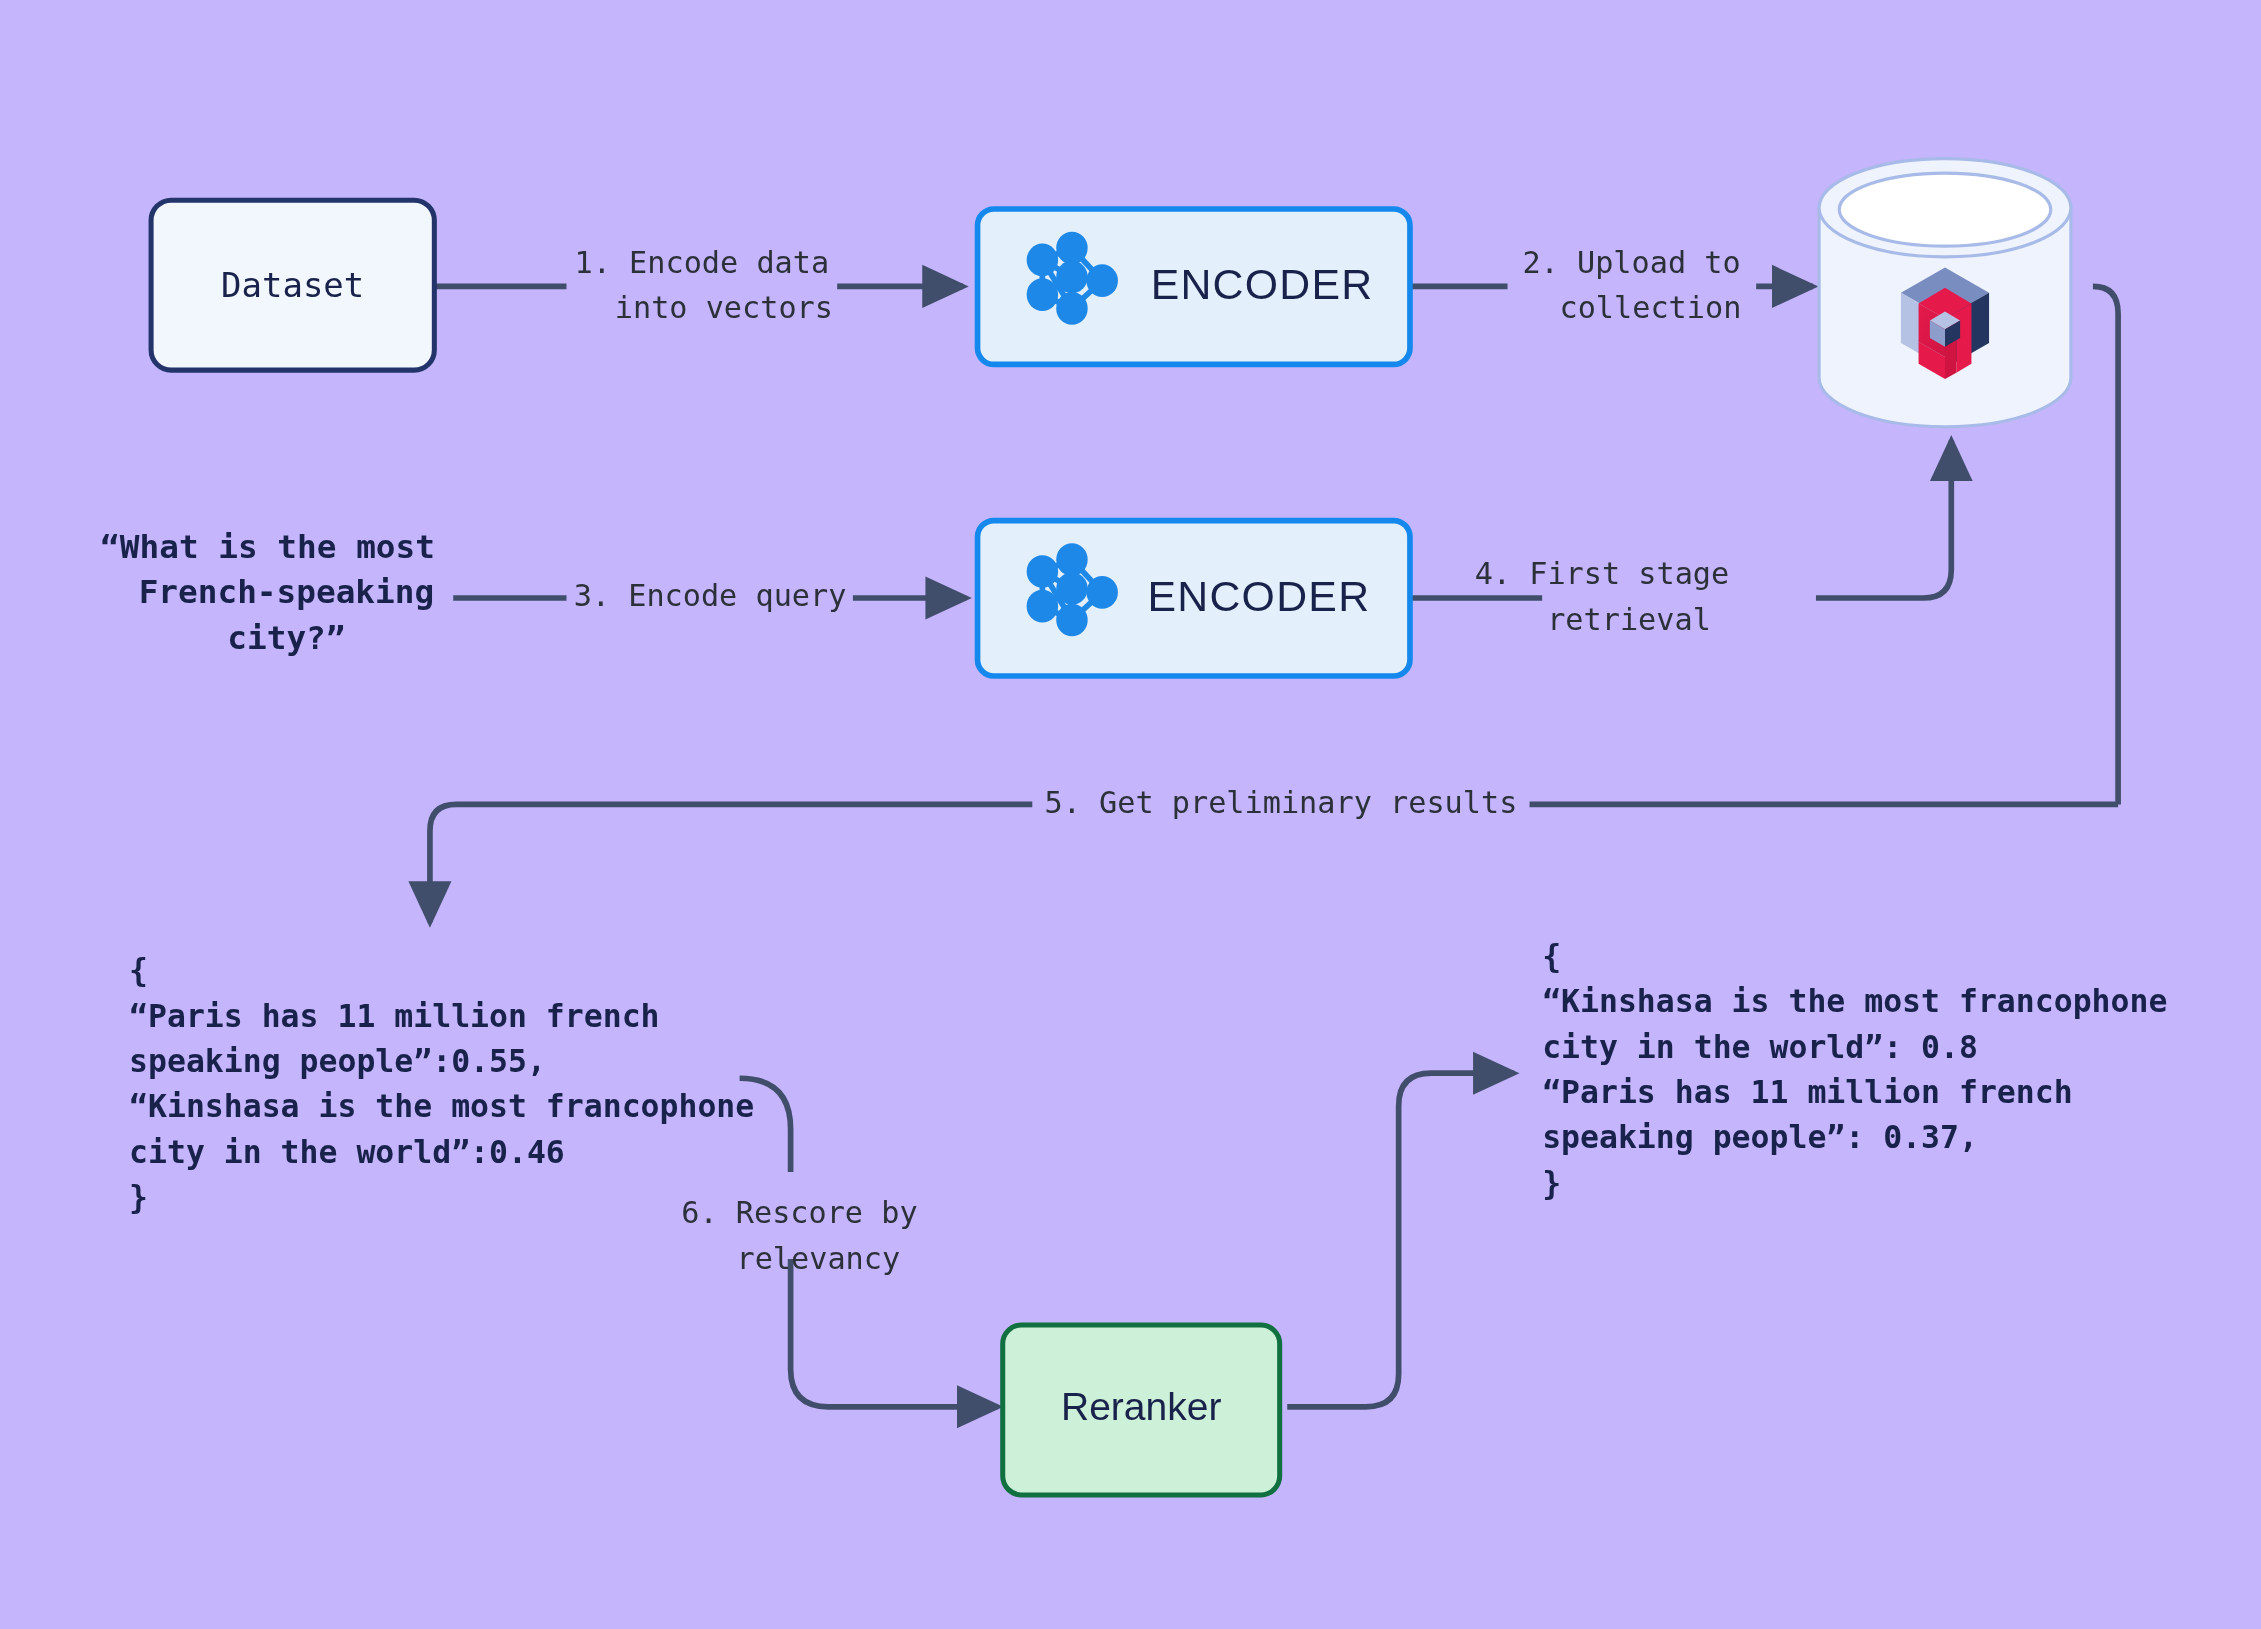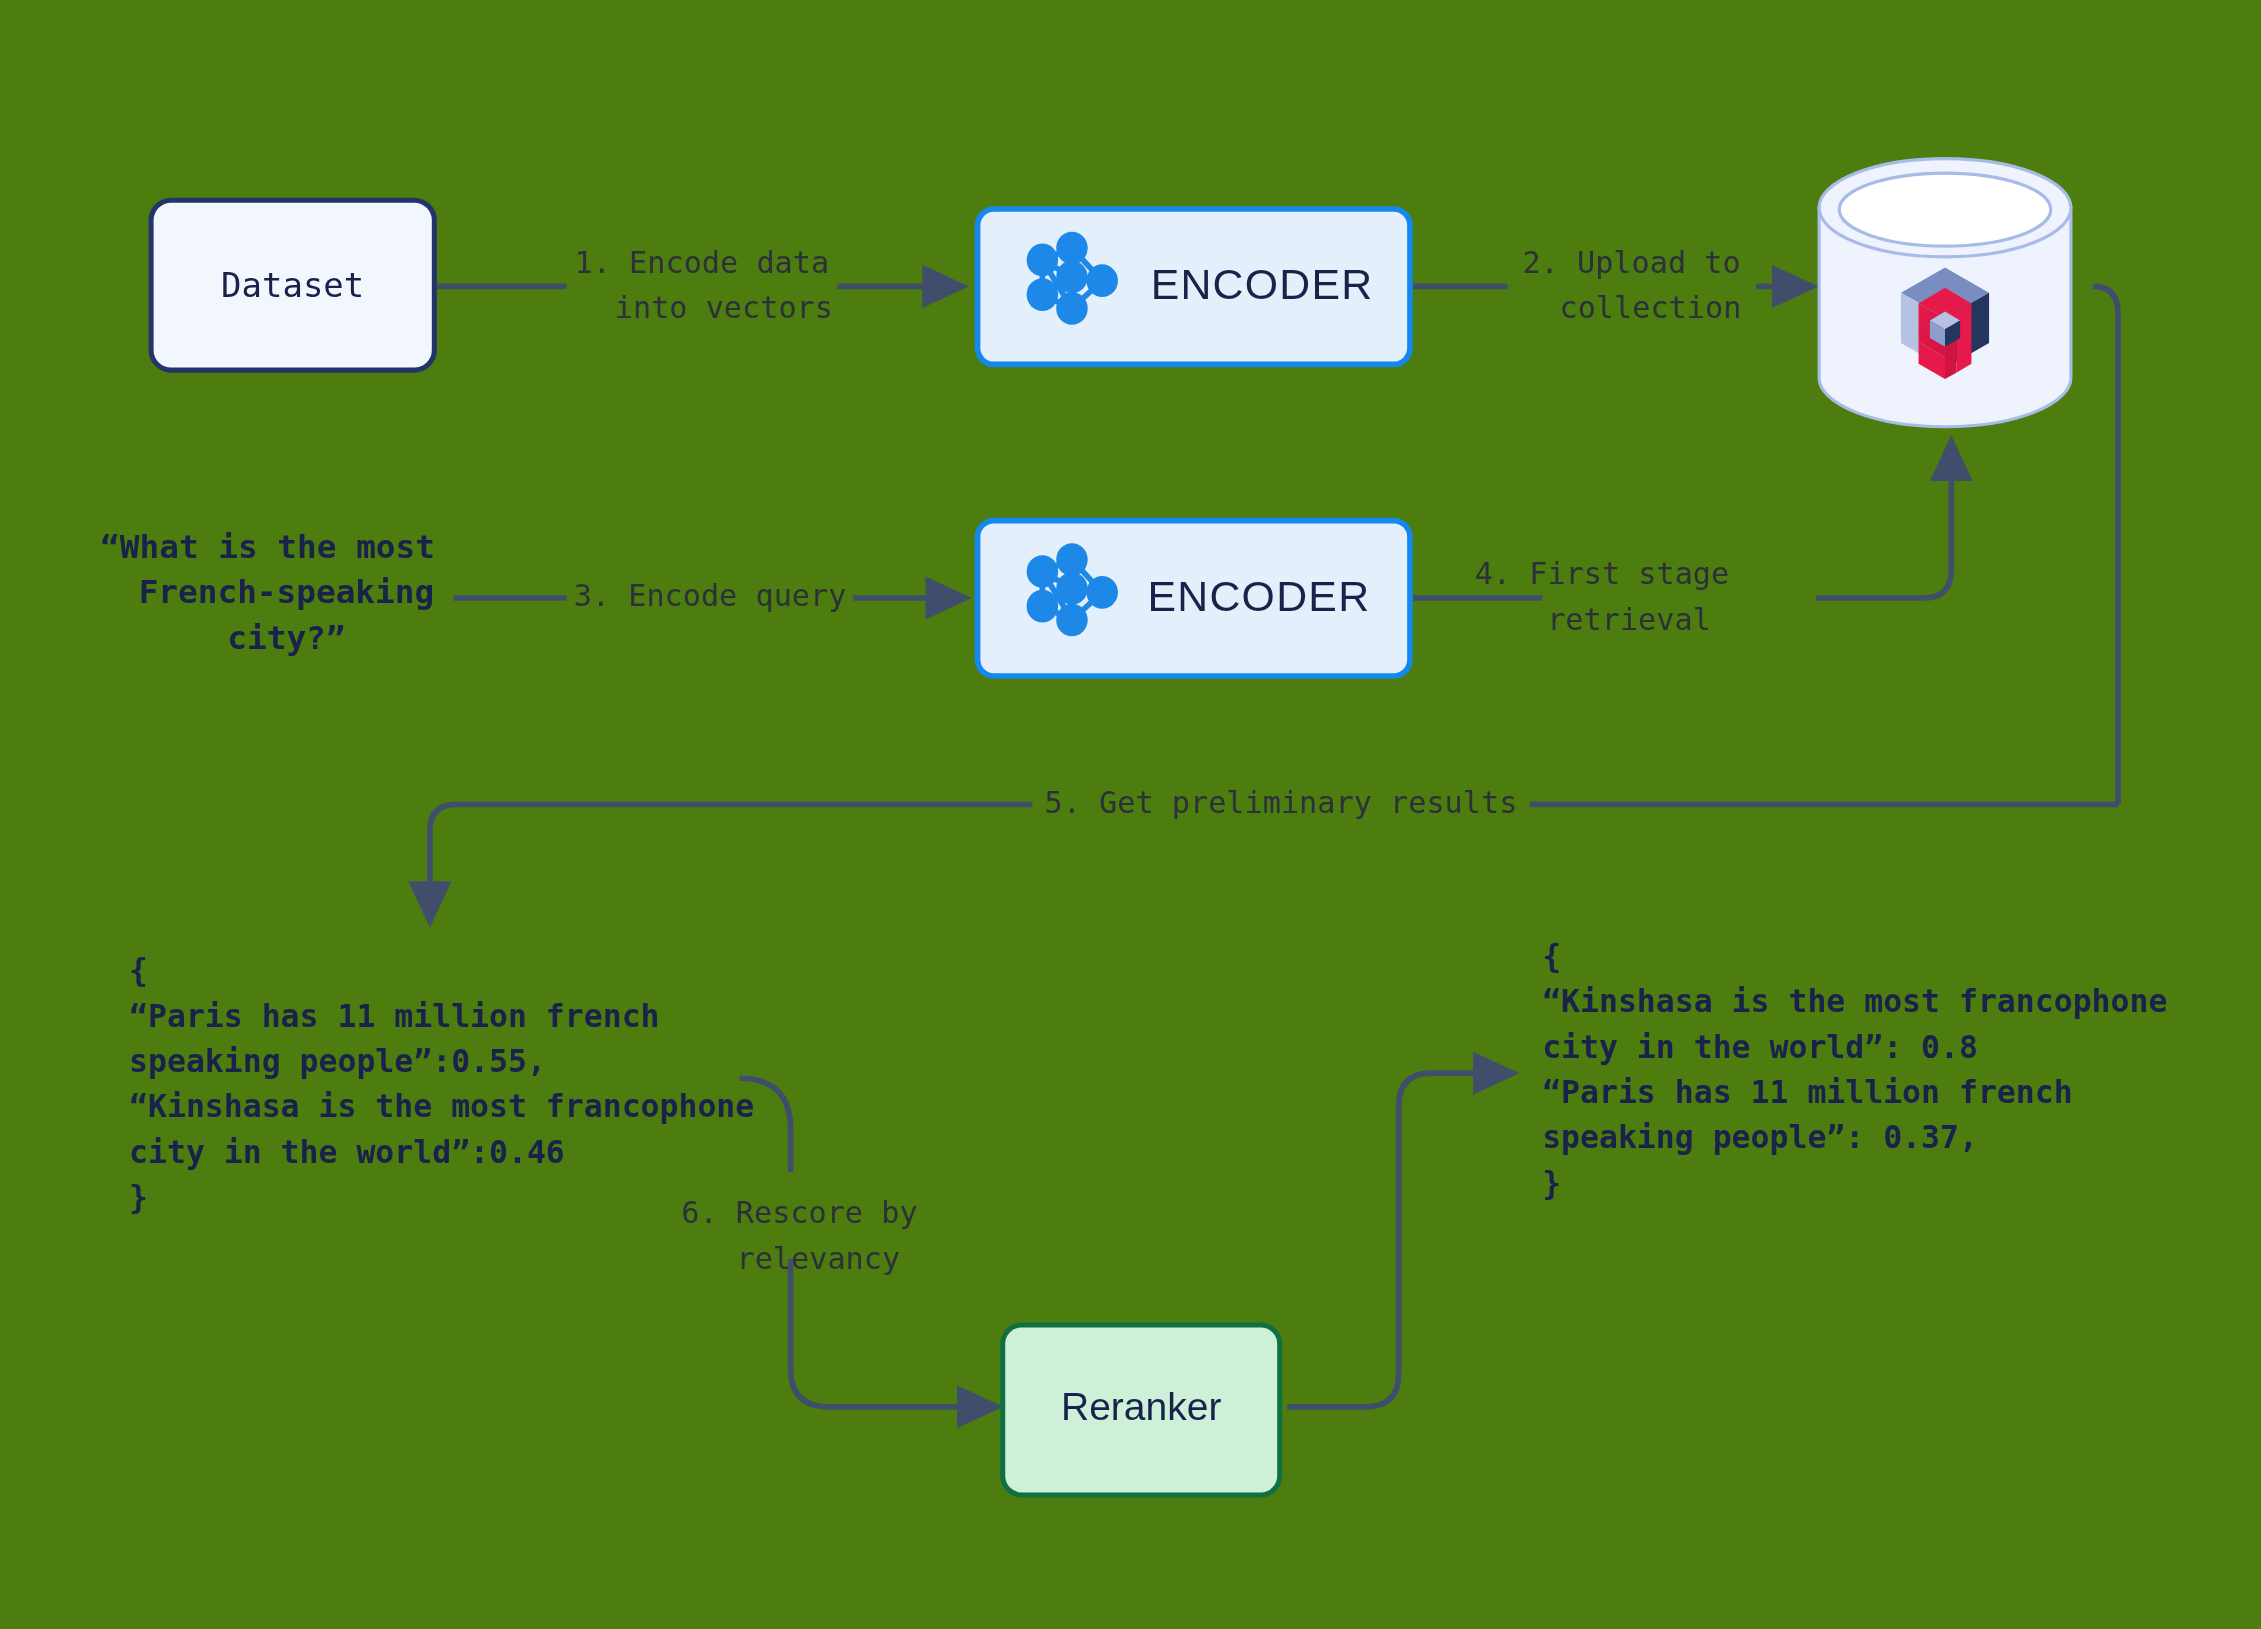--- a/index.html
+++ b/index.html
@@ -4,21 +4,21 @@
 <style>
   html, body {
     margin: 0;
     padding: 0;
     background: #ffffff;
   }
   #stage {
     position: relative;
     width: 2261px;
     height: 1629px;
-    background: #4d7c0f;
+    background: #c4b5fd;
     overflow: hidden;
     font-family: "DejaVu Sans Mono", monospace;
   }
   svg.layer {
     position: absolute;
     top: 0;
     left: 0;
     width: 2261px;
     height: 1629px;
   }

